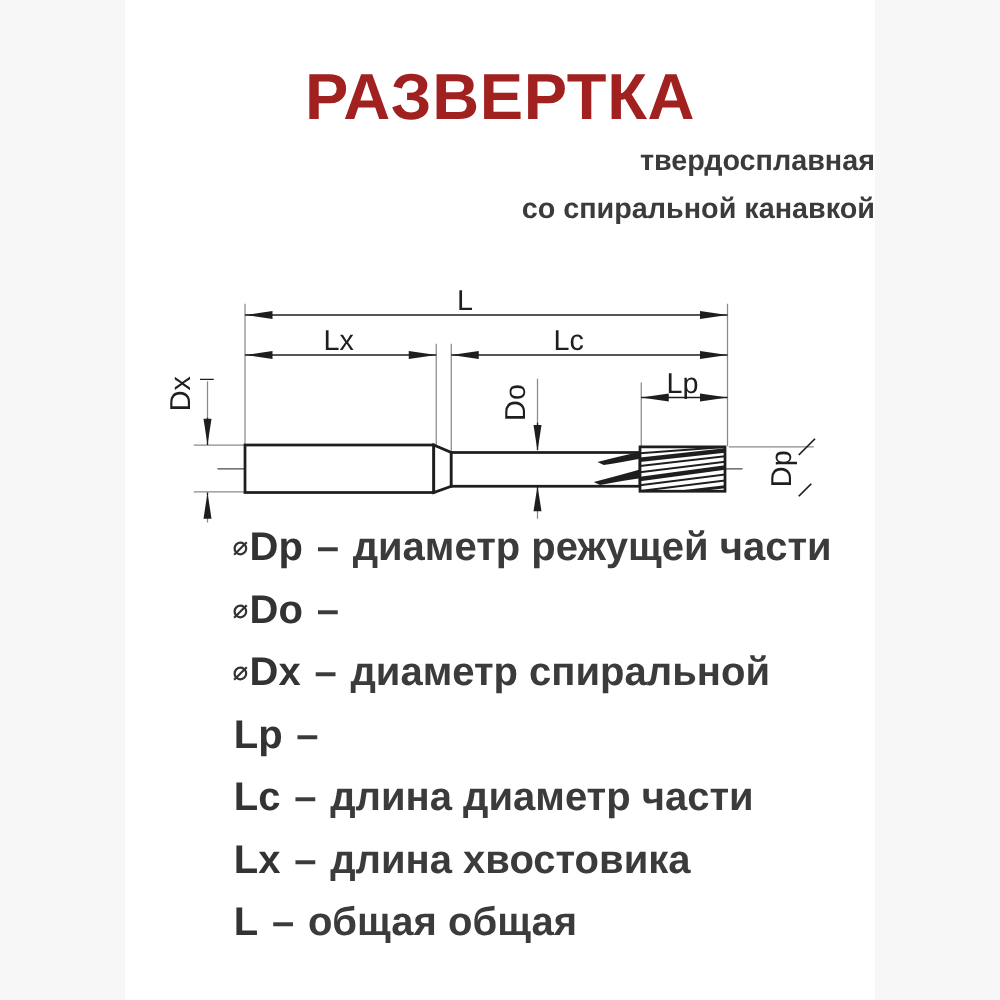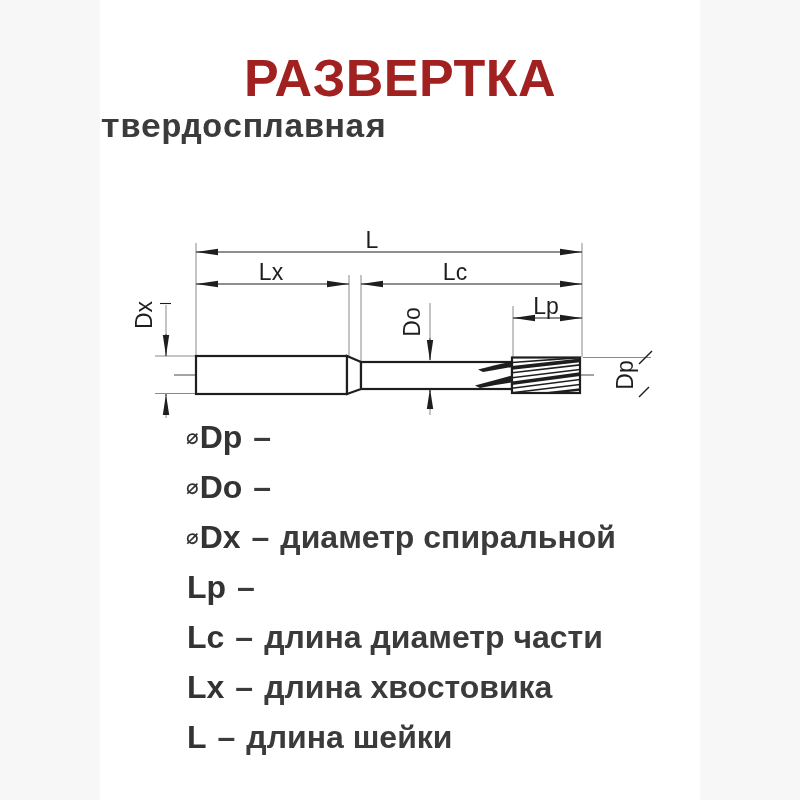--- a/index.html
+++ b/index.html
@@ -18,25 +18,24 @@
   .page-title{
     position:absolute;left:100px;top:50px;width:600px;
     text-align:center;
     font-size:52px;line-height:56px;
     font-weight:800;
     letter-spacing:0.5px;
     color:#a12121;
   }
   .subtitle{
     position:absolute;left:100px;top:109px;width:600px;
-    text-align:left;
-    font-size:34px;line-height:38px;
+    text-align:right;
+    font-size:23px;line-height:38px;
     font-weight:700;
     color:#3b3b3b;
-    font-family:Liberation Mono, monospace;
   }
   .drawing{
     position:absolute;left:100px;top:225px;width:600px;height:200px;
   }
   .drawing text{
     font-family:"Liberation Sans","DejaVu Sans",sans-serif;
     font-size:23px;
     fill:#1e1e1e;
   }
   .legend{
@@ -61,20 +60,21 @@
 </head>
 <body>
 
 <div class="canvas">
   <div class="panel"></div>
 
   <div class="page-title">РАЗВЕРТКА</div>
 
   <div class="subtitle">
     <div>твердосплавная</div>
+    <div>со спиральной канавкой</div>
   </div>
 
   <svg class="drawing" width="600" height="200" viewBox="100 225 600 200">
     <defs>
       <clipPath id="fluteClip">
           <rect x="512" y="357.5" width="68" height="35.5"></rect>
         </clipPath>
     </defs>
 
     <g stroke="#8a8a8a" stroke-width="1">
@@ -154,20 +154,21 @@
     <text x="0" y="0" text-anchor="middle" transform="translate(633,375) rotate(-90)">Dp</text>
   </svg>
 
   <div class="legend">
     <div class="legend-row">
       <span class="legend-term">
           <span class="diam">⌀</span>
           <span>Dp</span>
         </span>
       <span class="legend-sep">–</span>
+      <span class="legend-desc">диаметр режущей части</span>
     </div>
     <div class="legend-row">
       <span class="legend-term">
           <span class="diam">⌀</span>
           <span>Do</span>
         </span>
       <span class="legend-sep">–</span>
     </div>
     <div class="legend-row">
       <span class="legend-term">
@@ -199,16 +200,16 @@
         </span>
       <span class="legend-sep">–</span>
       <span class="legend-desc">длина хвостовика</span>
     </div>
     <div class="legend-row">
       <span class="legend-term">
           <span class="diam"></span>
           <span>L</span>
         </span>
       <span class="legend-sep">–</span>
-      <span class="legend-desc">длина шейки</span>
+      <span class="legend-desc">общая общая</span>
     </div>
   </div>
 </div>
 
 </body></html>

